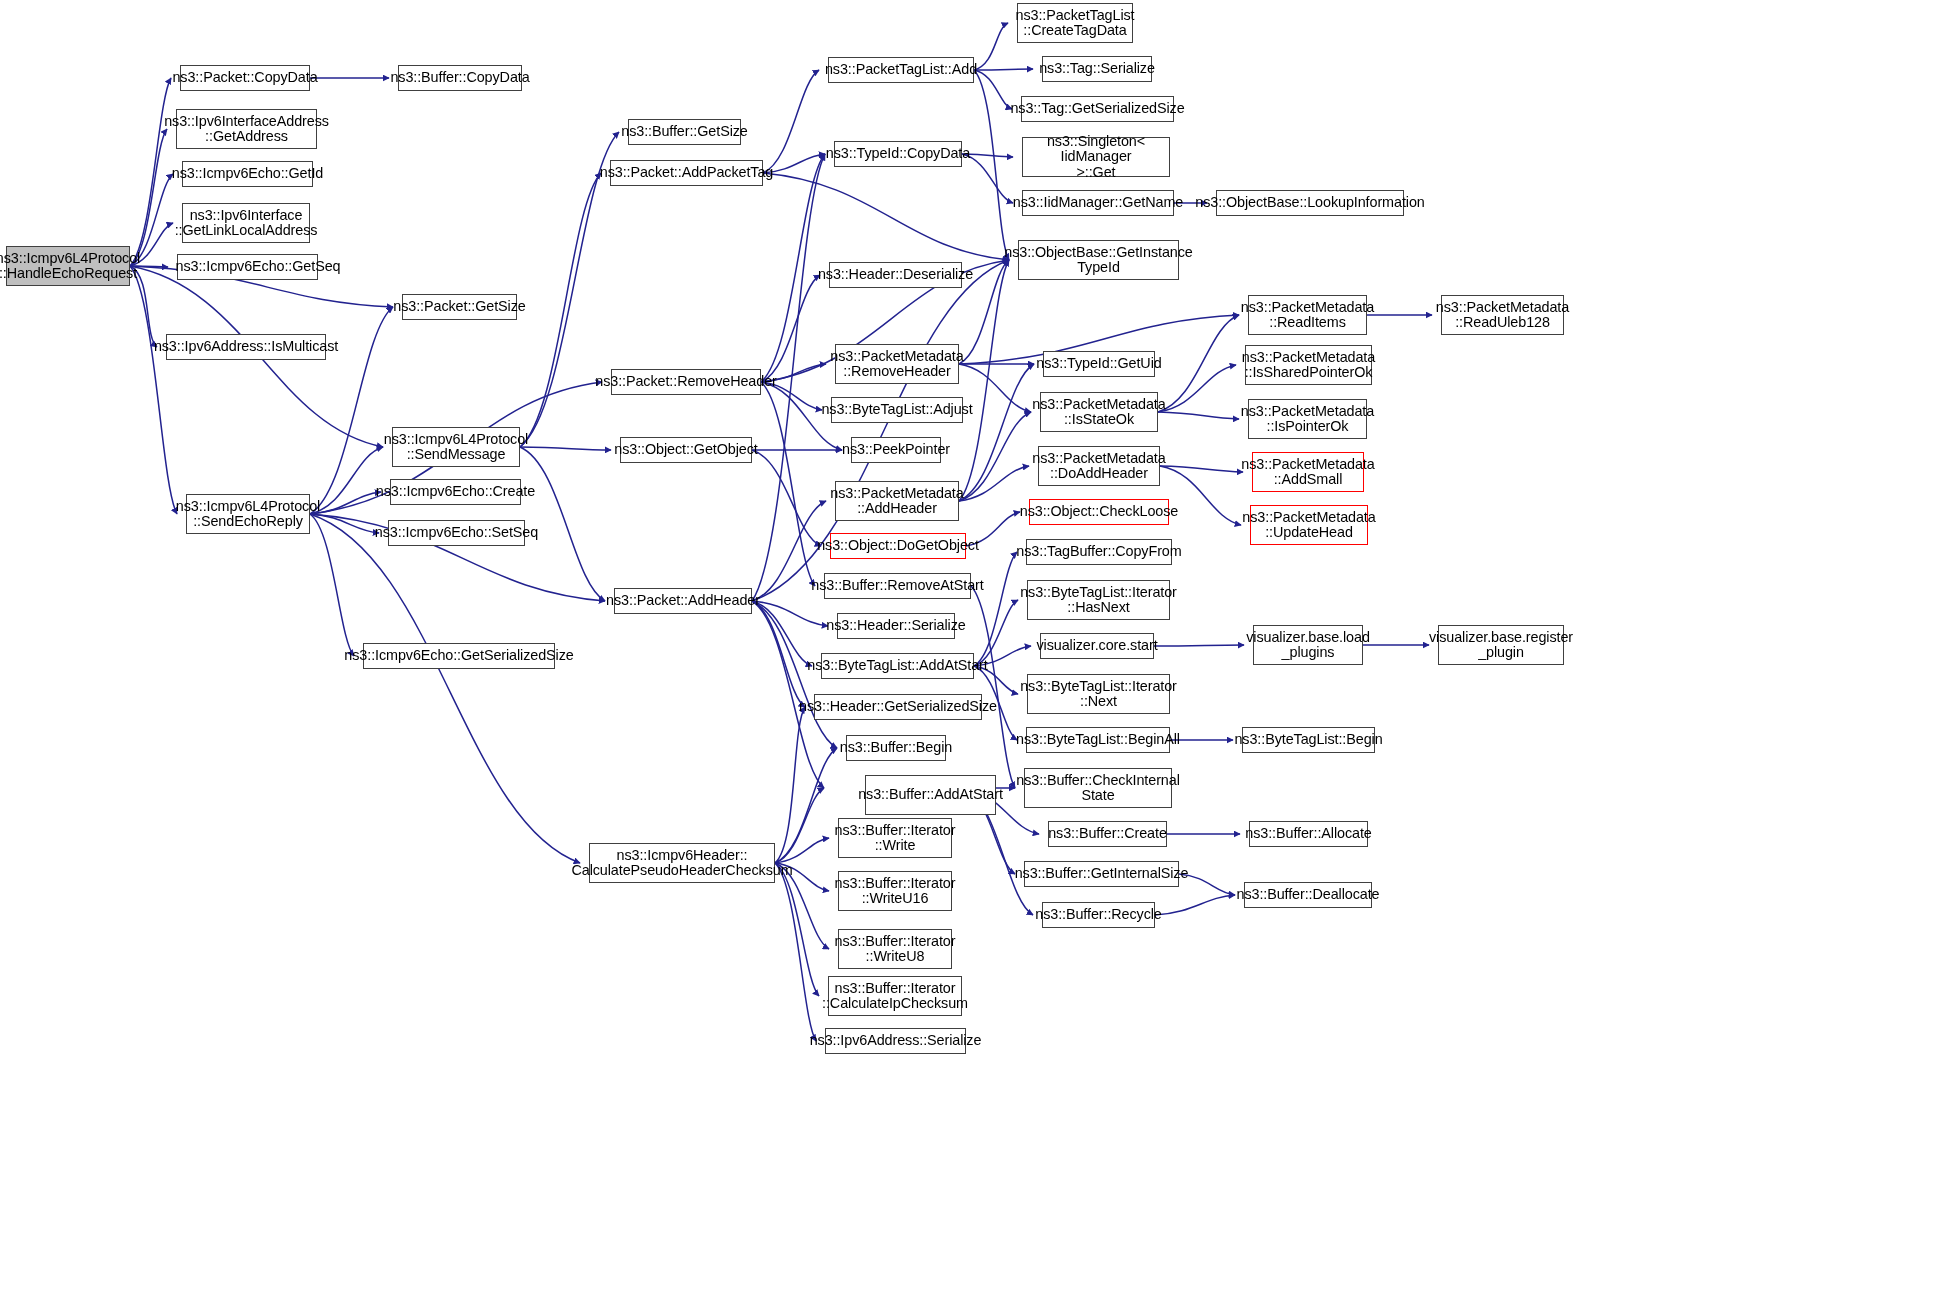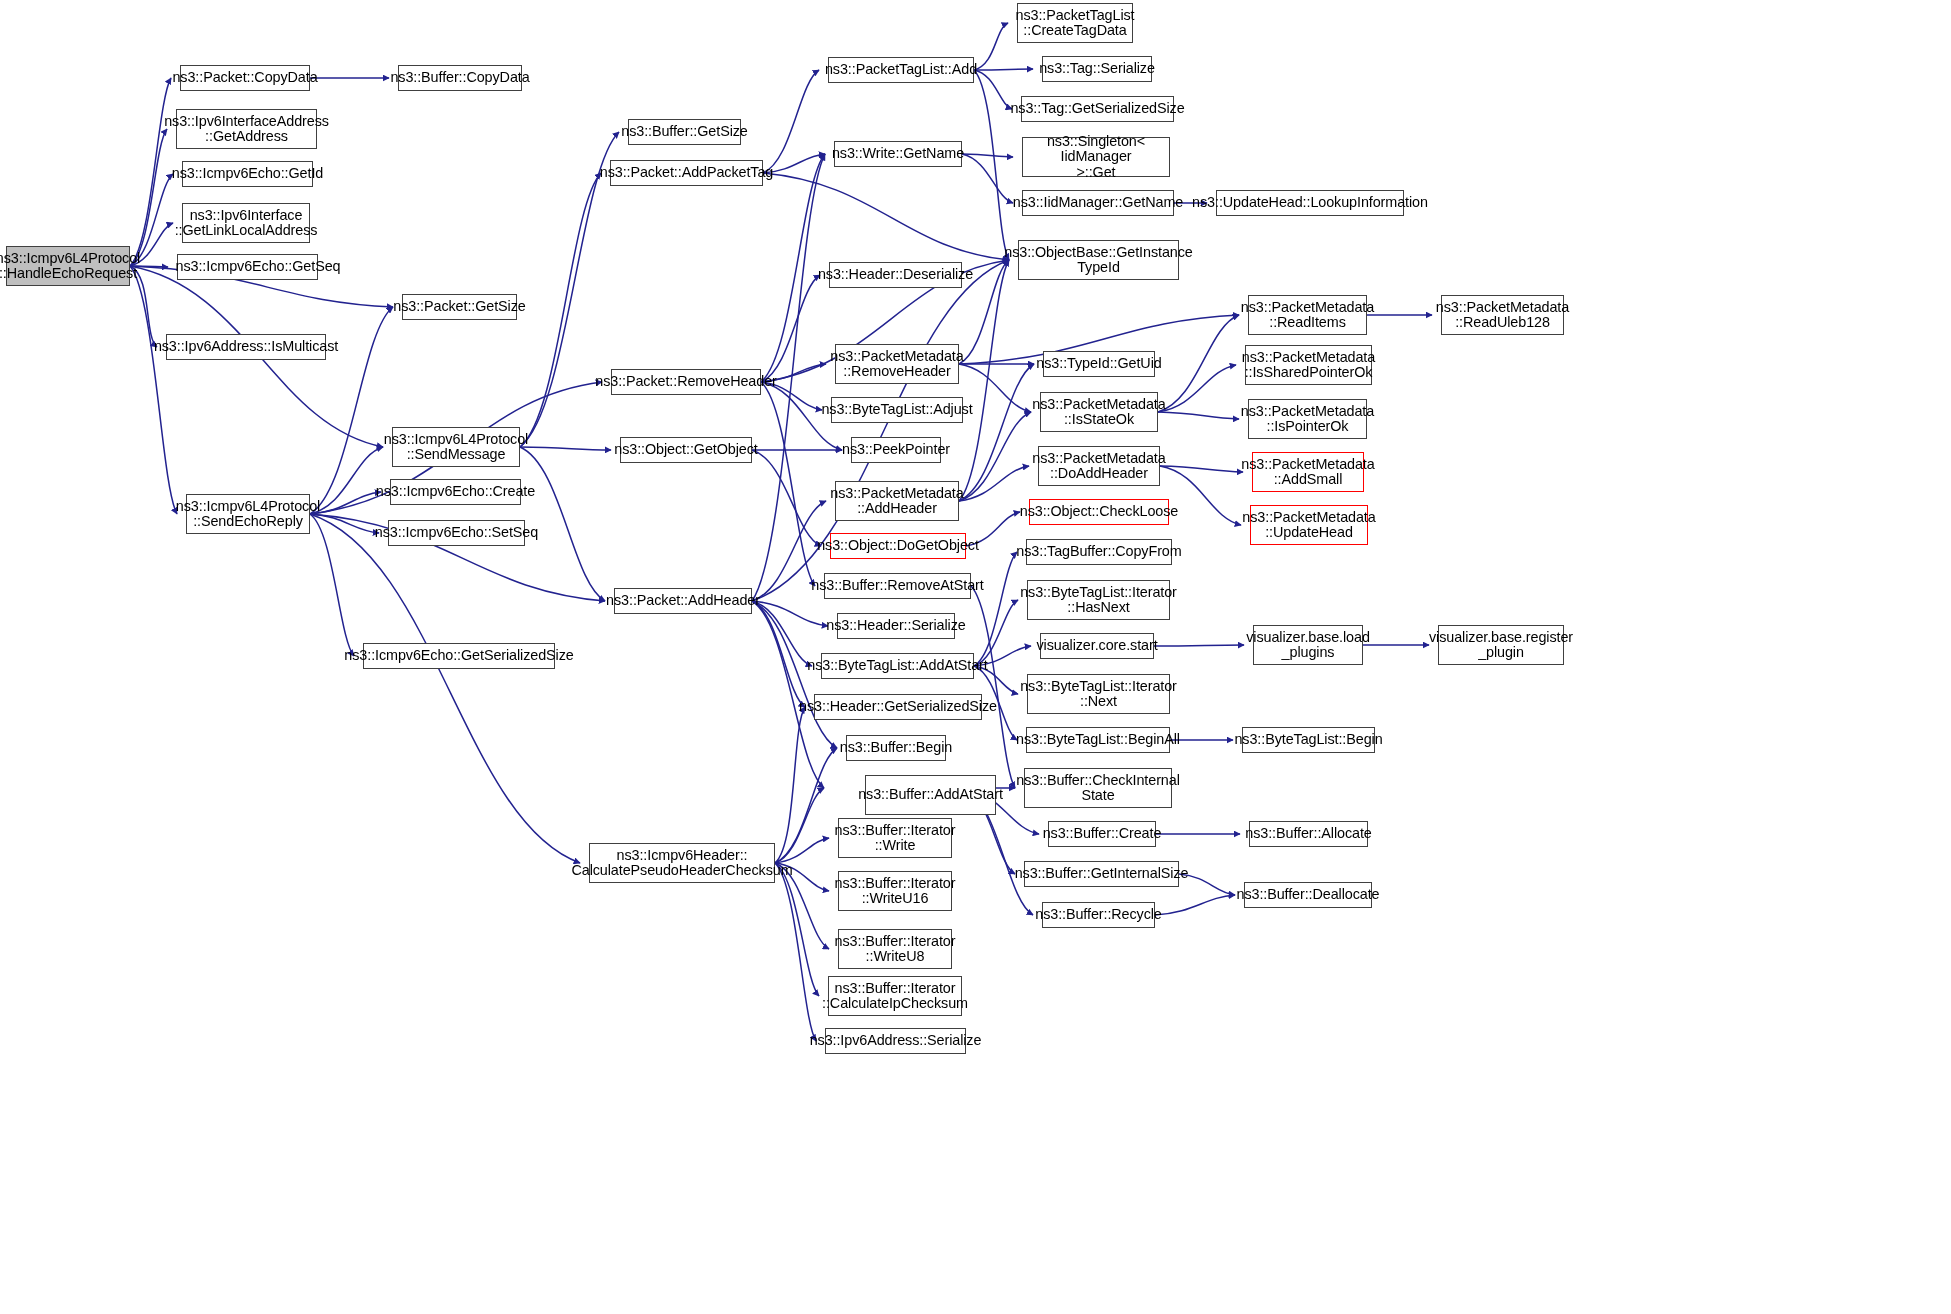--- a/index.html
+++ b/index.html
@@ -170,21 +170,21 @@
       <div class="node" style="left: 363px; top: 643px; width: 192px; height: 26px;">ns3::Icmpv6Echo::GetSerializedSize</div>
       <div class="node" style="left: 398px; top: 65px; width: 124px; height: 26px;">ns3::Buffer::CopyData</div>
       <div class="node" style="left: 628px; top: 119px; width: 113px; height: 26px;">ns3::Buffer::GetSize</div>
       <div class="node" style="left: 610px; top: 160px; width: 153px; height: 26px;">ns3::Packet::AddPacketTag</div>
       <div class="node" style="left: 611px; top: 369px; width: 150px; height: 26px;">ns3::Packet::RemoveHeader</div>
       <div class="node" style="left: 620px; top: 437px; width: 132px; height: 26px;">ns3::Object::GetObject</div>
       <div class="node" style="left: 614px; top: 588px; width: 138px; height: 26px;">ns3::Packet::AddHeader</div>
       <div class="node" style="left: 589px; top: 843px; width: 186px; height: 40px;">ns3::Icmpv6Header::
 CalculatePseudoHeaderChecksum</div>
       <div class="node" style="left: 828px; top: 57px; width: 146px; height: 26px;">ns3::PacketTagList::Add</div>
-      <div class="node" style="left: 834px; top: 141px; width: 128px; height: 26px;">ns3::Write::GetName</div>
+      <div class="node" style="left: 834px; top: 141px; width: 128px; height: 26px;">ns3::TypeId::CopyData</div>
       <div class="node" style="left: 829px; top: 262px; width: 133px; height: 26px;">ns3::Header::Deserialize</div>
       <div class="node" style="left: 835px; top: 344px; width: 124px; height: 40px;">ns3::PacketMetadata
 ::RemoveHeader</div>
       <div class="node" style="left: 831px; top: 397px; width: 132px; height: 26px;">ns3::ByteTagList::Adjust</div>
       <div class="node" style="left: 851px; top: 437px; width: 90px; height: 26px;">ns3::PeekPointer</div>
       <div class="node" style="left: 835px; top: 481px; width: 124px; height: 40px;">ns3::PacketMetadata
 ::AddHeader</div>
       <div class="node warn" style="left: 830px; top: 533px; width: 136px; height: 26px;">ns3::Object::DoGetObject</div>
       <div class="node" style="left: 824px; top: 573px; width: 147px; height: 26px;">ns3::Buffer::RemoveAtStart</div>
       <div class="node" style="left: 837px; top: 613px; width: 118px; height: 26px;">ns3::Header::Serialize</div>
@@ -218,24 +218,24 @@
       <div class="node warn" style="left: 1029px; top: 499px; width: 140px; height: 26px;">ns3::Object::CheckLoose</div>
       <div class="node" style="left: 1026px; top: 539px; width: 146px; height: 26px;">ns3::TagBuffer::CopyFrom</div>
       <div class="node" style="left: 1027px; top: 580px; width: 143px; height: 40px;">ns3::ByteTagList::Iterator
 ::HasNext</div>
       <div class="node" style="left: 1040px; top: 633px; width: 114px; height: 26px;">visualizer.core.start</div>
       <div class="node" style="left: 1027px; top: 674px; width: 143px; height: 40px;">ns3::ByteTagList::Iterator
 ::Next</div>
       <div class="node" style="left: 1026px; top: 727px; width: 144px; height: 26px;">ns3::ByteTagList::BeginAll</div>
       <div class="node" style="left: 1024px; top: 768px; width: 148px; height: 40px;">ns3::Buffer::CheckInternal
 State</div>
-      <div class="node" style="left: 1048px; top: 821px; width: 108px; height: 26px;">ns3::Buffer::Create</div>
+      <div class="node" style="left: 1048px; top: 821px; width: 119px; height: 26px;">ns3::Buffer::Create</div>
       <div class="node" style="left: 1024px; top: 861px; width: 155px; height: 26px;">ns3::Buffer::GetInternalSize</div>
       <div class="node" style="left: 1042px; top: 902px; width: 113px; height: 26px;">ns3::Buffer::Recycle</div>
-      <div class="node" style="left: 1216px; top: 190px; width: 188px; height: 26px;">ns3::UpdateHead::LookupInformation</div>
+      <div class="node" style="left: 1216px; top: 190px; width: 188px; height: 26px;">ns3::ObjectBase::LookupInformation</div>
       <div class="node" style="left: 1248px; top: 295px; width: 119px; height: 40px;">ns3::PacketMetadata
 ::ReadItems</div>
       <div class="node" style="left: 1245px; top: 345px; width: 127px; height: 40px;">ns3::PacketMetadata
 ::IsSharedPointerOk</div>
       <div class="node" style="left: 1248px; top: 399px; width: 119px; height: 40px;">ns3::PacketMetadata
 ::IsPointerOk</div>
       <div class="node warn" style="left: 1252px; top: 452px; width: 112px; height: 40px;">ns3::PacketMetadata
 ::AddSmall</div>
       <div class="node warn" style="left: 1250px; top: 505px; width: 118px; height: 40px;">ns3::PacketMetadata
 ::UpdateHead</div>

